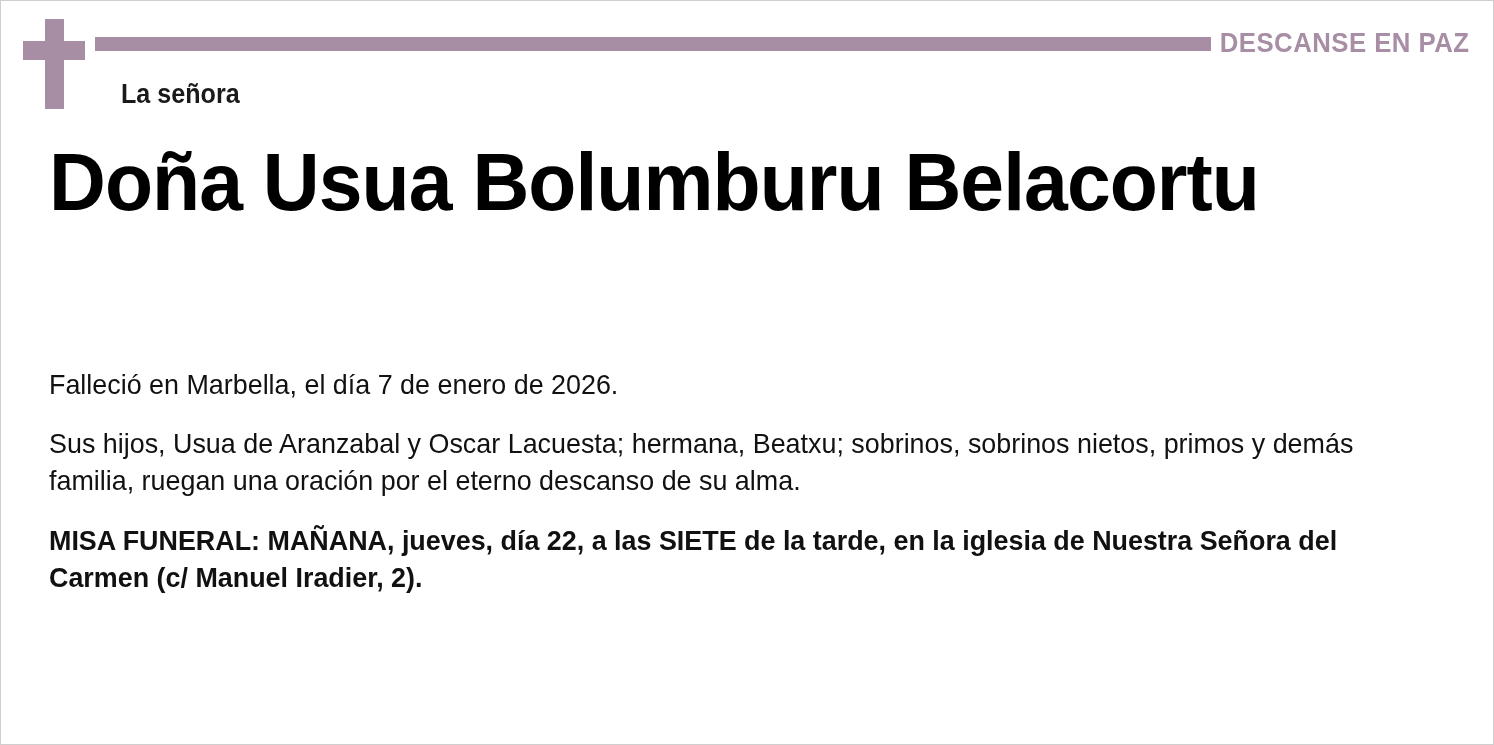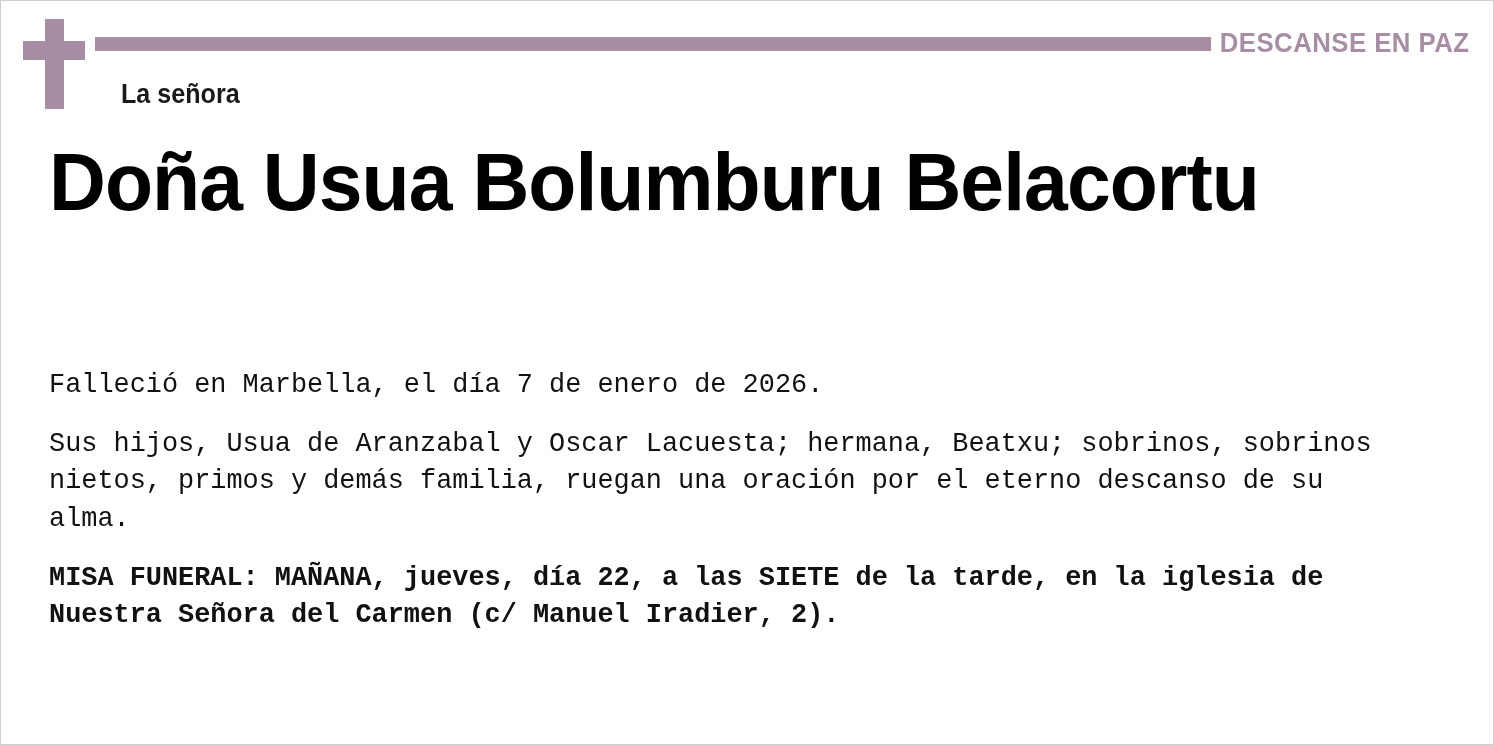--- a/index.html
+++ b/index.html
@@ -103,21 +103,20 @@
     transform-origin: left top;
     white-space: nowrap;
   }
 
   
   .body-text {
     position: absolute;
     left: 48px;
     top: 365px;
     right: 49px;
-    font-family: Liberation Mono, monospace;
   }
   .body-text p {
     margin: 0 0 22px 0;
     font-size: 28px;
     line-height: 1.33;
     color: #111111;
     transform: scaleX(0.96);
     transform-origin: left top;
   }
   .body-text p.strong {

